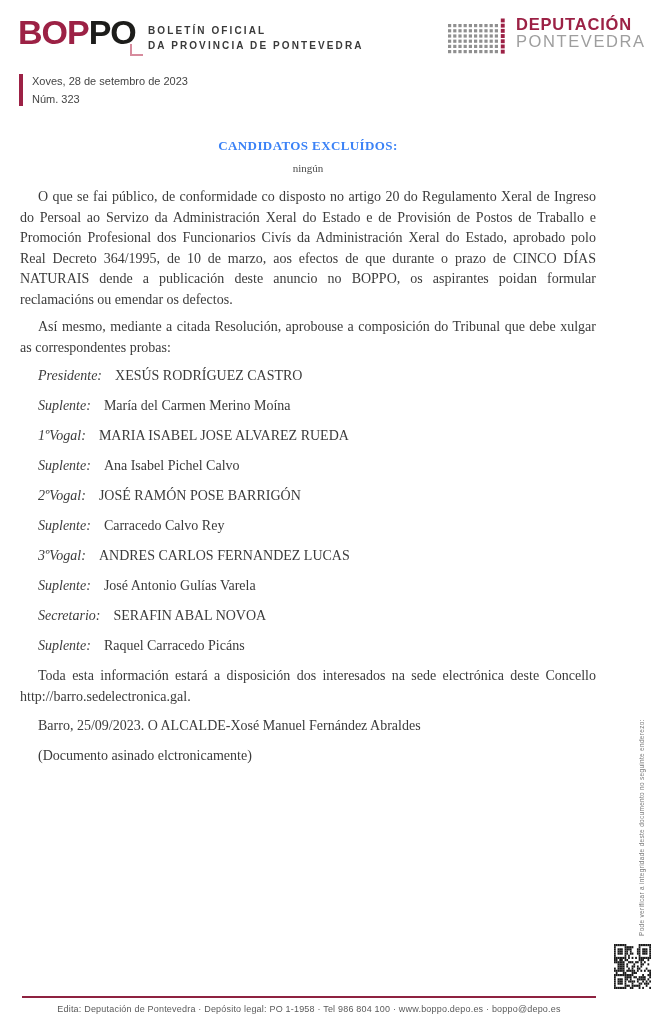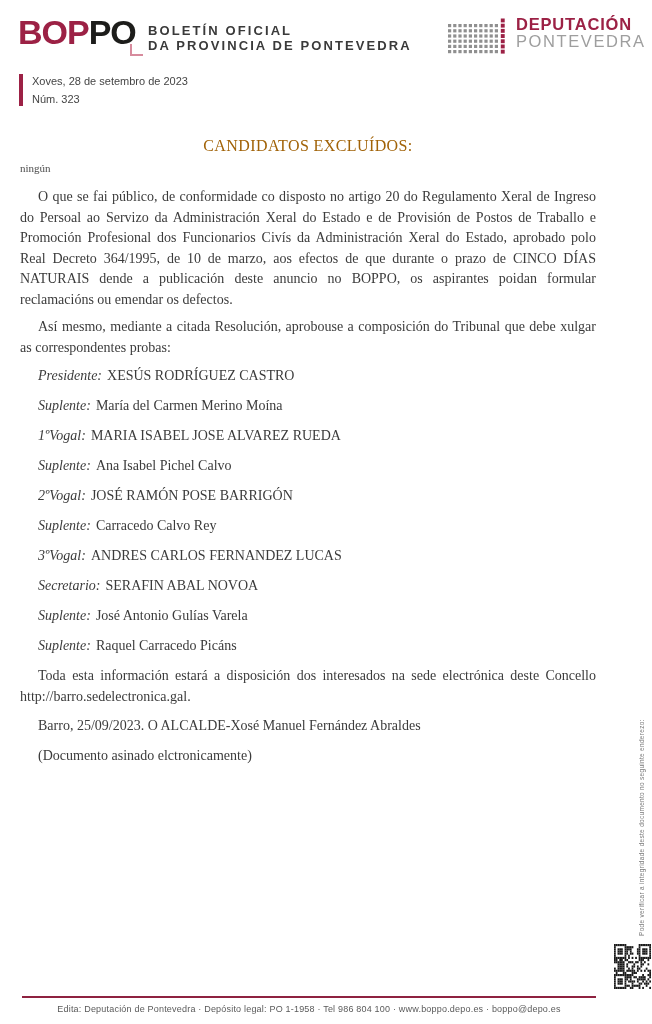--- a/index.html
+++ b/index.html
@@ -18,55 +18,55 @@
     white-space:nowrap;
   }
   .boppo-logo .bop{color:#9c2145;}
   .boppo-logo .po{color:#1d1d1b;margin-top:31px;}
   .logo-bracket{
     position:absolute;left:130px;top:44px;width:11px;height:10px;
     border-left:2px solid #d78b9d;border-bottom:2px solid #d78b9d;
   }
   .tagline{
     position:absolute;left:148px;top:23px;
-    font-size:13px;font-weight:700;letter-spacing:2.1px;
+    font-size:10px;font-weight:700;letter-spacing:2.1px;
     color:#3a3a3a;line-height:15px;white-space:nowrap;
   }
   .depo-logo{position:absolute;left:448px;top:16px;display:flex;align-items:flex-start;}
   .depo-dots{display:block;margin-top:2px;}
   .depo-text{margin-left:8px;line-height:17px;white-space:nowrap;}
   .depo-top{font-size:16.5px;font-weight:700;color:#9c2145;letter-spacing:0.8px;}
   .depo-bottom{font-size:16.5px;font-weight:400;color:#9e9e9e;letter-spacing:1.6px;}
 
   .issue-block{position:absolute;left:19px;top:72px;}
   .red-bar{position:absolute;left:0;top:2px;width:4px;height:32px;background:#9c2145;}
   .issue-text{padding-left:13px;color:#454545;font-size:11px;line-height:18px;}
 
   
   .content{
     position:absolute;left:20px;top:139px;width:576px;
     font-family:"Liberation Serif","DejaVu Serif",serif;
     color:#3b3b3b;font-size:14px;line-height:20.5px;
   }
   .section-heading{
     margin:0;text-align:center;
-    font-size:16px;font-weight:400;letter-spacing:0.4px;color:#a16207;
+    font-size:13px;font-weight:700;letter-spacing:0.4px;color:#3b82f6;
     line-height:14px;
   }
   .section-value{
-    margin-top:9px;
+    margin-top:9px;text-align:center;
     font-size:11px;color:#4a4a4a;line-height:13px;
   }
   .para{margin:0;text-align:justify;}
   .para.indent{text-indent:18px;}
   .p1{margin-top:12px;}
   .p2{margin-top:7px;}
   .tribunal{list-style:none;margin:8px 0 0 0;padding:0 0 0 18px;}
   .tribunal li{margin-bottom:9.5px;line-height:20.5px;}
-  .tribunal i{font-style:italic;margin-right:5px;}
+  .tribunal i{font-style:italic;margin-right:13px;}
   .p-avail{margin-top:5px;}
   .p-sign{margin-top:9px;}
   .p-note{margin-top:9px;}
 
   
   .verify{
     position:absolute;right:7px;top:700px;height:236px;
     writing-mode:vertical-rl;transform:rotate(180deg);
     font-size:6.5px;color:#777;letter-spacing:0.3px;
     white-space:nowrap;
@@ -187,22 +187,22 @@
     <p class="para indent p2">Así mesmo, mediante a citada Resolución, aprobouse a composición do Tribunal que debe xulgar as correspondentes probas:</p>
 
     <ul class="tribunal">
       <li><i>Presidente:</i><span>XESÚS RODRÍGUEZ CASTRO</span></li>
       <li><i>Suplente:</i><span>María del Carmen Merino Moína</span></li>
       <li><i>1ºVogal:</i><span>MARIA ISABEL JOSE ALVAREZ RUEDA</span></li>
       <li><i>Suplente:</i><span>Ana Isabel Pichel Calvo</span></li>
       <li><i>2ºVogal:</i><span>JOSÉ RAMÓN POSE BARRIGÓN</span></li>
       <li><i>Suplente:</i><span>Carracedo Calvo Rey</span></li>
       <li><i>3ºVogal:</i><span>ANDRES CARLOS FERNANDEZ LUCAS</span></li>
+      <li><i>Suplente:</i><span>José Antonio Gulías Varela</span></li>
       <li><i>Secretario:</i><span>SERAFIN ABAL NOVOA</span></li>
-      <li><i>Suplente:</i><span>José Antonio Gulías Varela</span></li>
       <li><i>Suplente:</i><span>Raquel Carracedo Picáns</span></li>
     </ul>
 
     <p class="para indent p-avail">Toda esta información estará a disposición dos interesados na sede electrónica deste Concello http://barro.sedelectronica.gal.</p>
     <p class="para indent p-sign">Barro, 25/09/2023. O ALCALDE-Xosé Manuel Fernández Abraldes</p>
     <p class="para indent p-note">(Documento asinado elctronicamente)</p>
   </div>
 
   <div class="verify">Pode verificar a integridade deste documento no seguinte enderezo:</div>
   <svg class="qr" width="37" height="45" viewBox="0 0 42 42" preserveAspectRatio="none">

